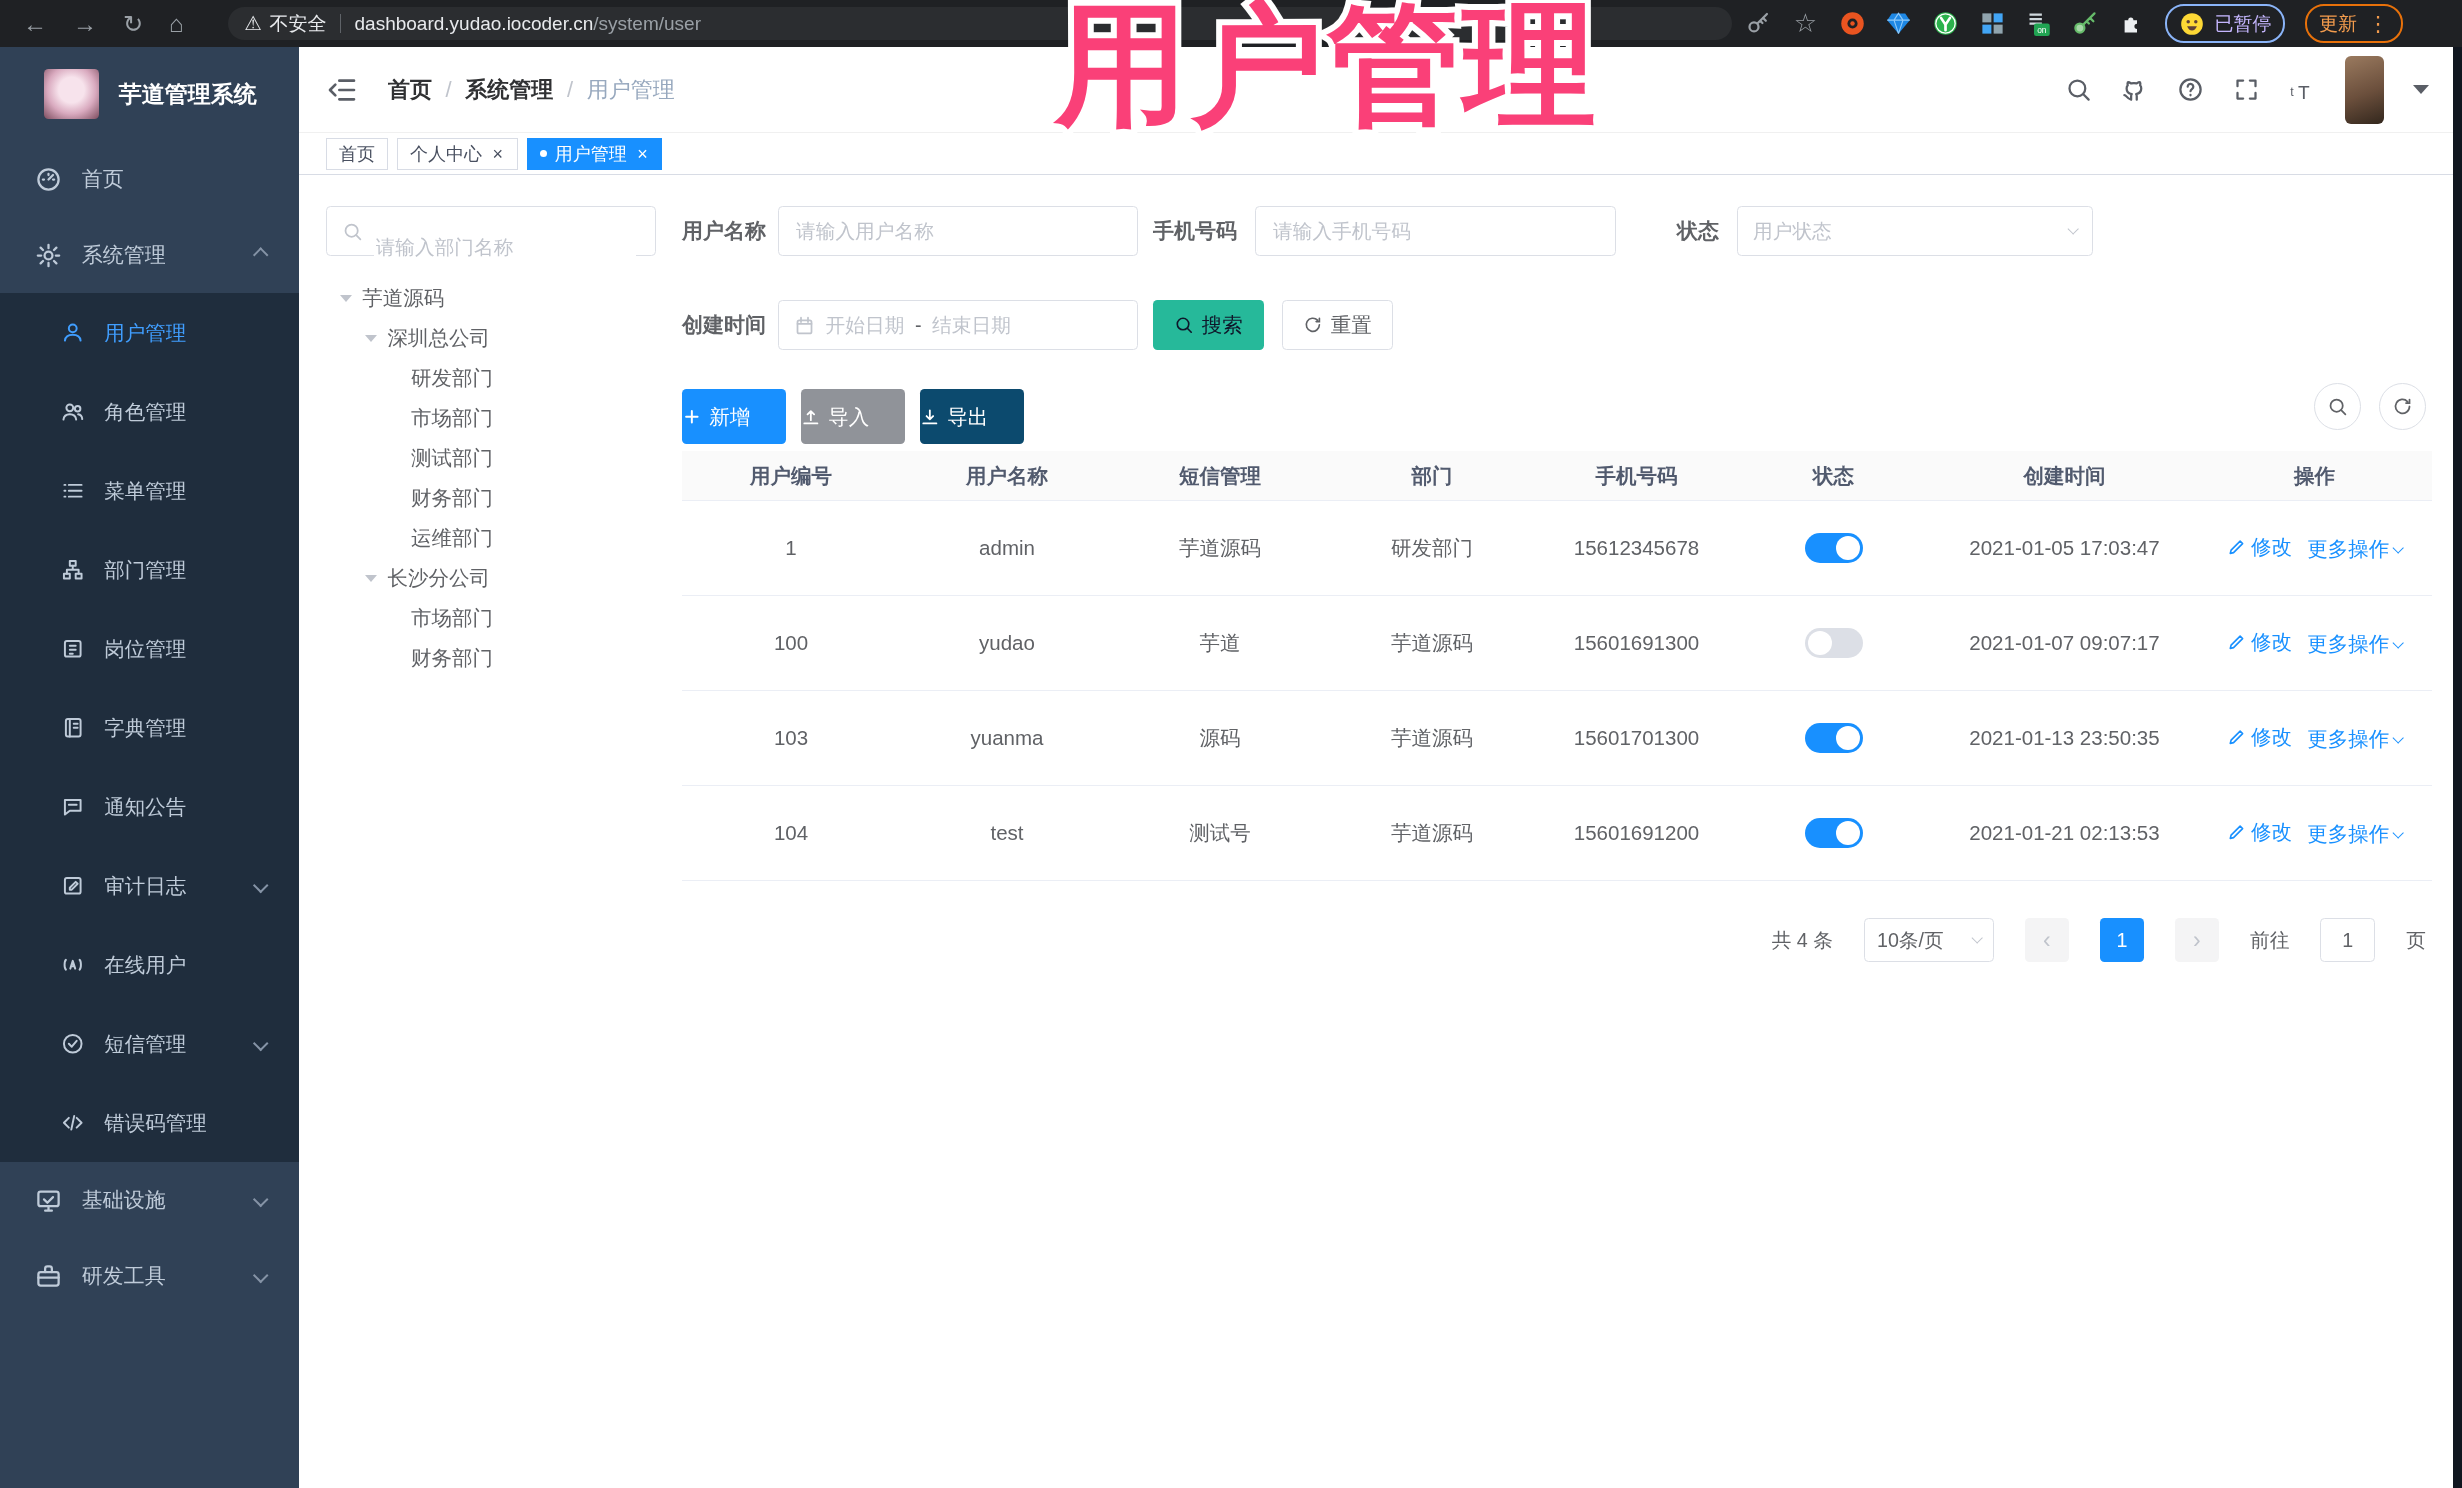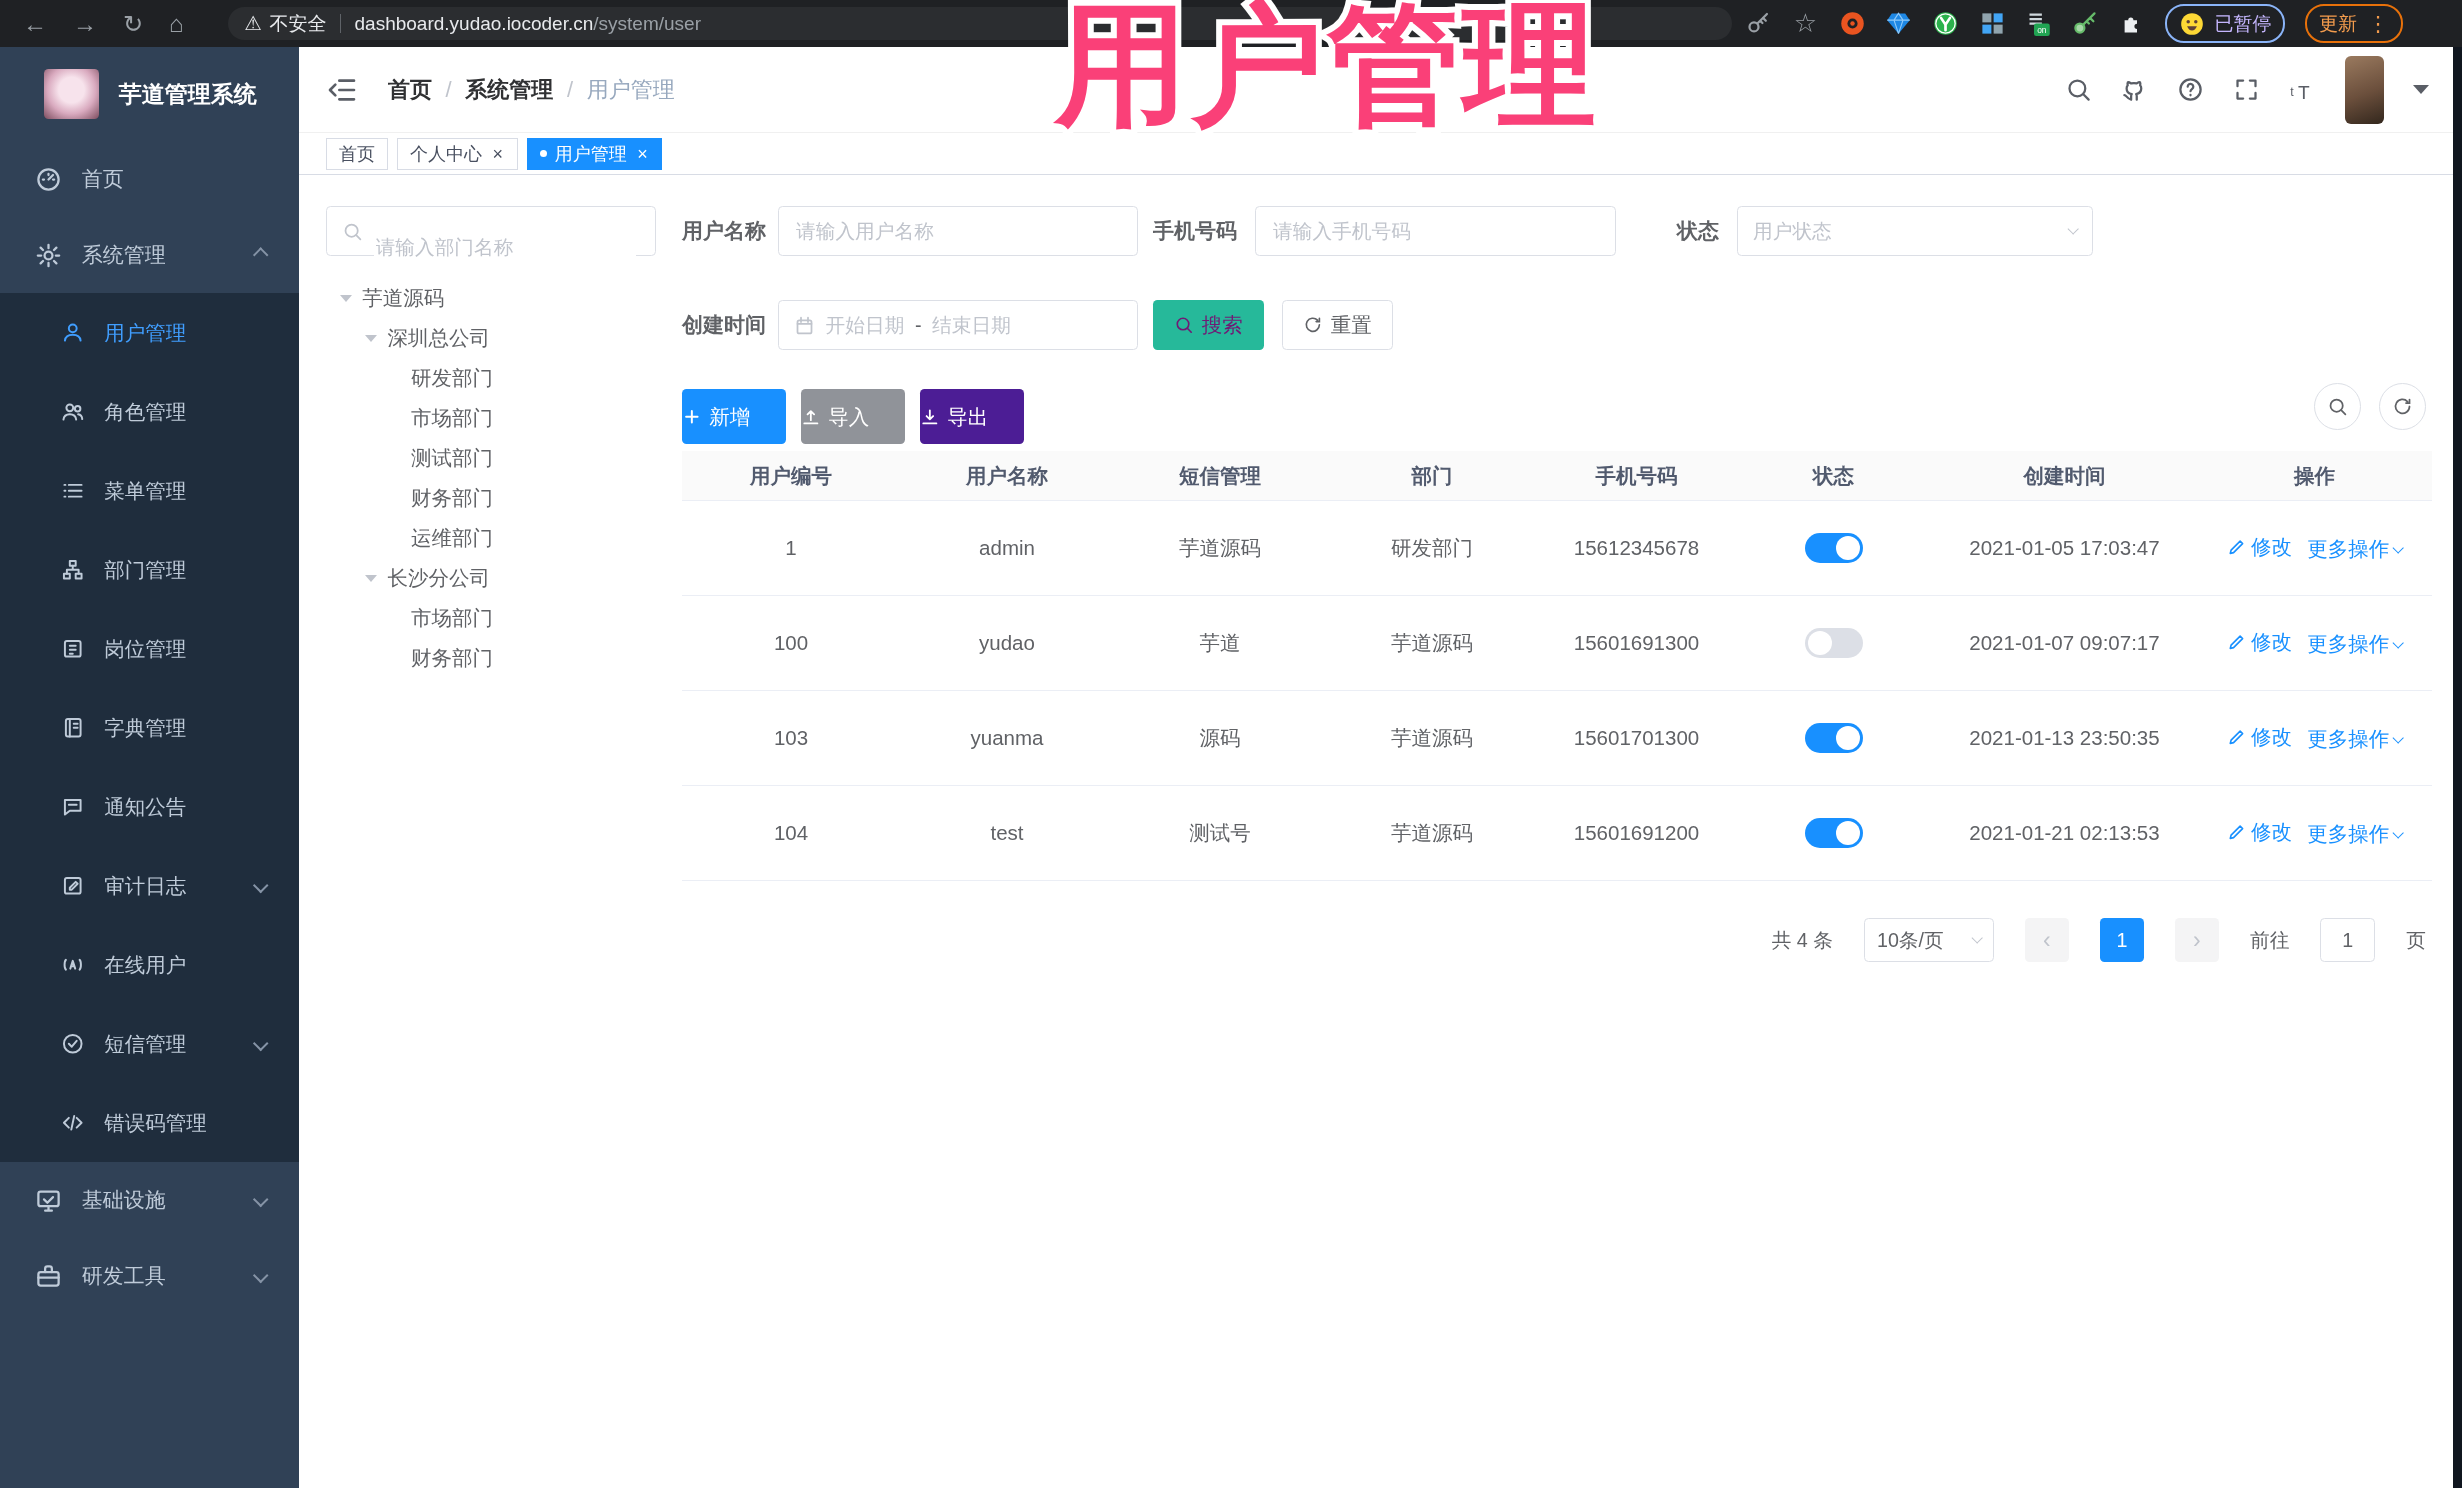--- a/index.html
+++ b/index.html
@@ -111,31 +111,31 @@
   .ml20{margin-left:15px;}
   .ml80{margin-left:61px;}
   .fselect{width:356px;margin-left:18px;justify-content:space-between;cursor:pointer;}
   .placeholder{color:#c0c4cc;font-size:19.7px;}
   .daterange{width:360px;margin-left:12px;gap:10.6px;cursor:pointer;}
   .daterange svg{width:21px;height:21px;color:#c0c4cc;flex:none;}
   .daterange .sep{color:#606266;font-size:19.7px;}
   .btn{display:flex;align-items:center;justify-content:center;gap:7.6px;height:50px;border-radius:4.5px;
     font-size:20.5px;cursor:pointer;box-sizing:border-box;white-space:nowrap;}
   .btn svg{width:19.7px;height:19.7px;}
-  .btn-search{width:111px;background:#26b99a;color:#701a75;margin-left:15px;}
+  .btn-search{width:111px;background:#26b99a;color:#0f172a;margin-left:15px;}
   .btn-reset{width:111px;background:#fff;color:#606266;border:0.8px solid #dcdfe6;margin-left:18px;}
 
   
   .toolbar{position:absolute;left:383px;top:213px;display:flex;}
   .tbtn{display:flex;align-items:center;justify-content:flex-start;gap:7.6px;width:104px;height:55px;
     border-radius:4.5px;color:#fff;font-size:20.5px;cursor:pointer;margin-right:15px;}
   .tbtn svg{width:19.7px;height:19.7px;}
   .tbtn.add{background:#1890ff;}
   .tbtn.import{background:#909399;}
-  .tbtn.export{background:#4c1d95;}
+  .tbtn.export{background:#0c4a6e;}
   .mini-btns{position:absolute;top:207px;right:36px;display:flex;gap:18px;}
   .mini-circle{width:47px;height:47px;border-radius:50%;border:0.8px solid #dcdfe6;background:#fff;
     display:flex;align-items:center;justify-content:center;color:#606266;cursor:pointer;box-sizing:border-box;}
   .mini-circle svg{width:21px;height:21px;}
 
   
   table.data{position:absolute;left:383px;top:275px;width:1750px;border-collapse:collapse;table-layout:fixed;}
   table.data th{height:47px;background:#fafafa;color:#515a6e;font-size:20.5px;font-weight:bold;
     text-align:center;border-bottom:0.8px solid #ebeef5;}
   table.data td{height:92px;color:#606266;font-size:20.5px;text-align:center;

